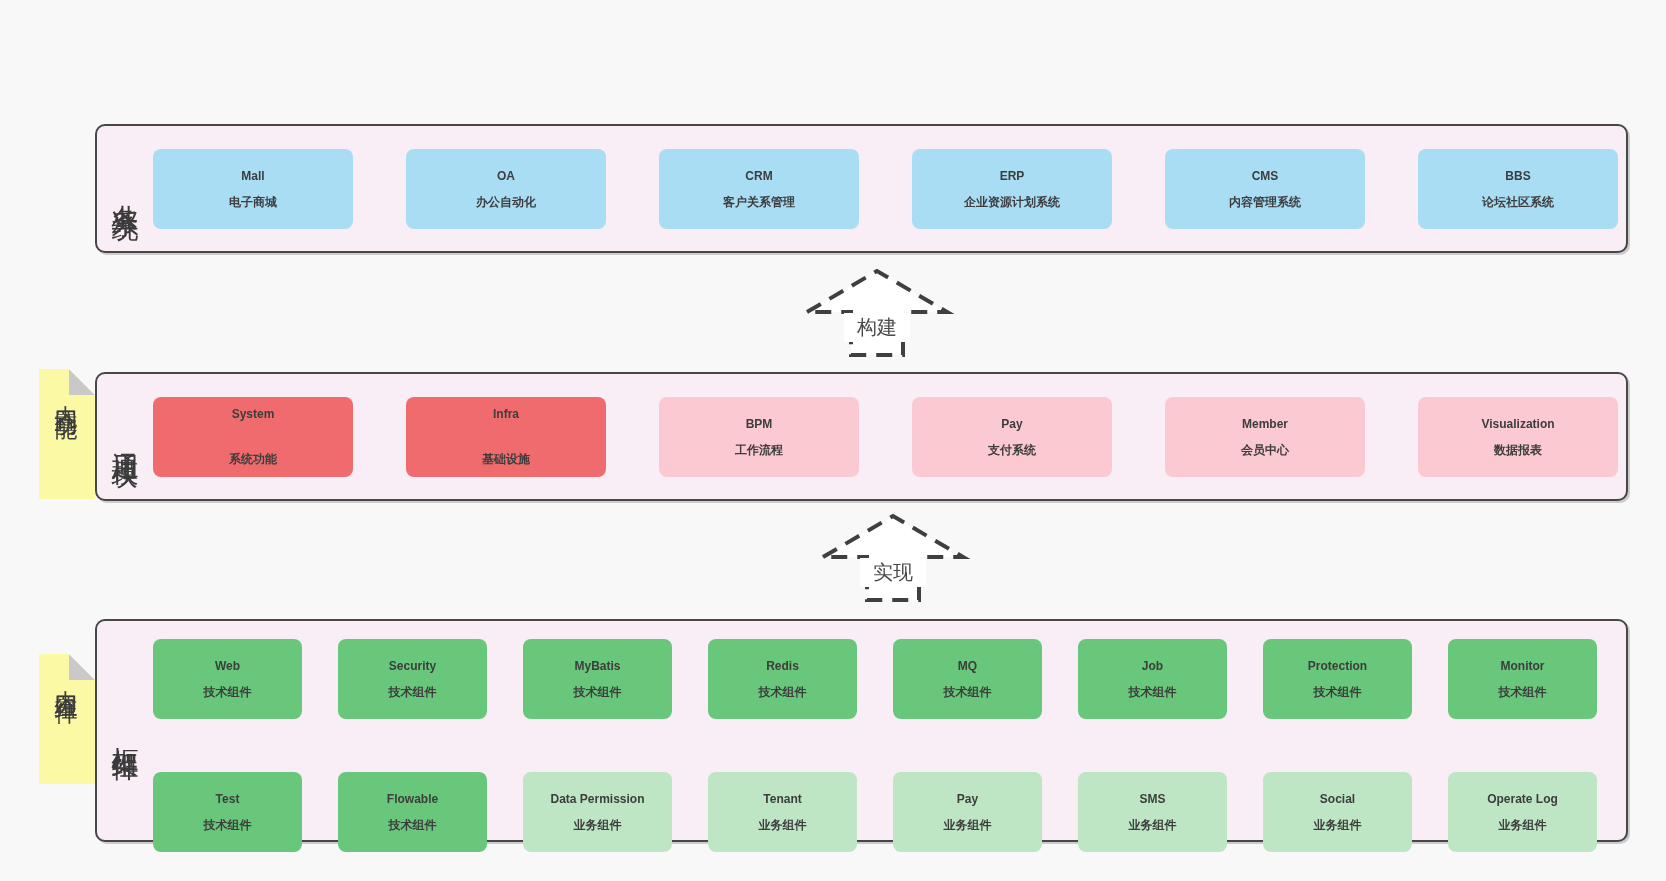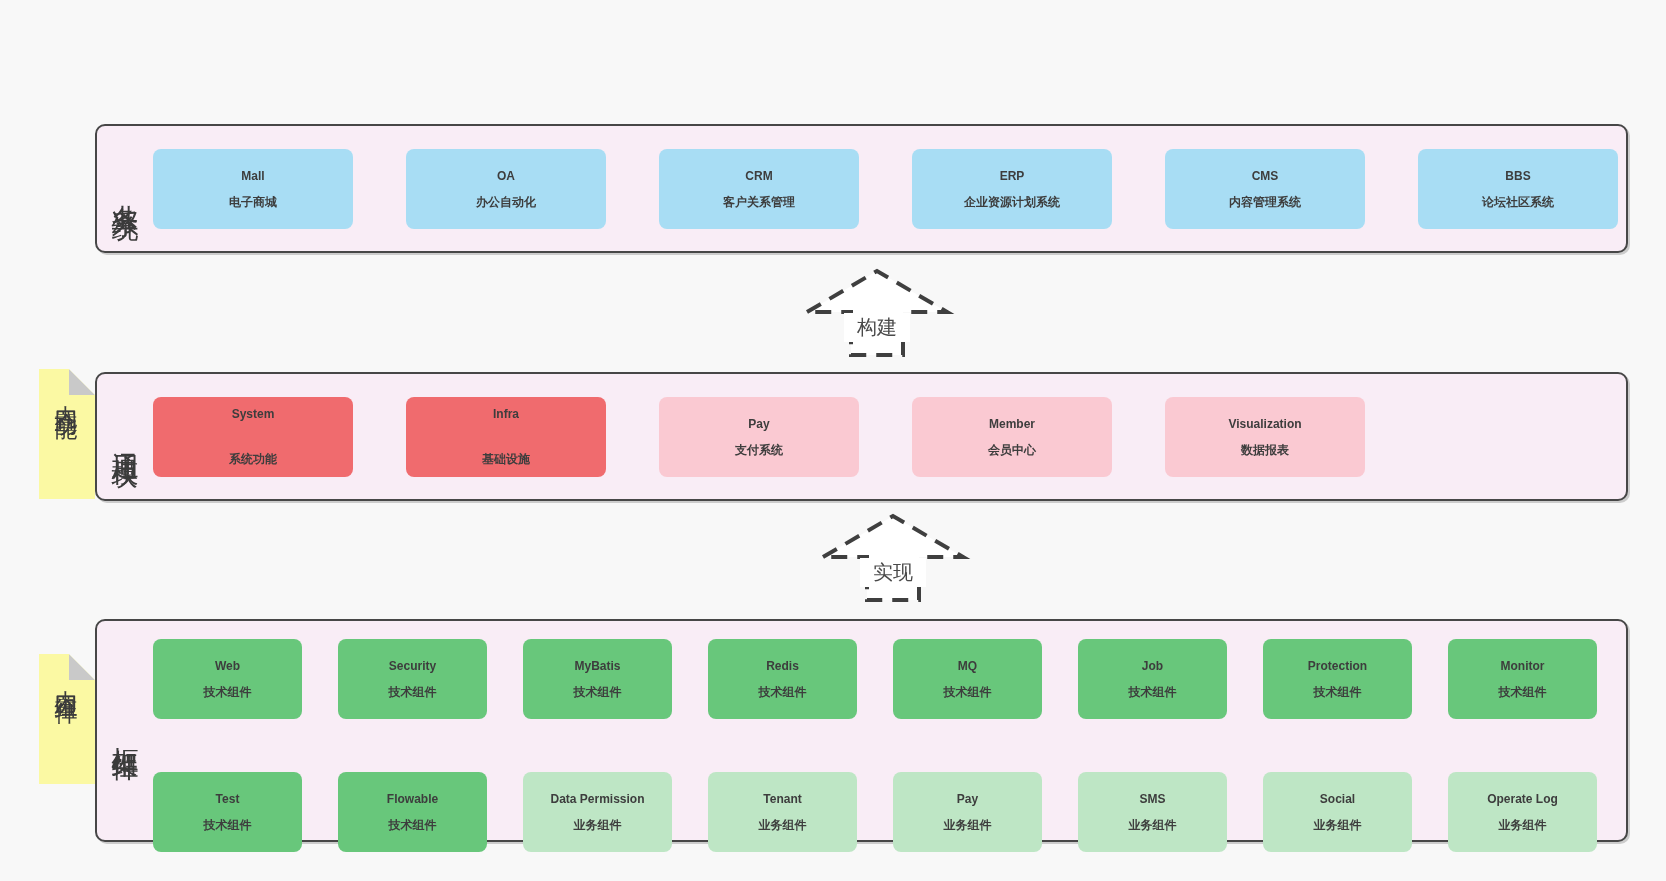--- a/index.html
+++ b/index.html
@@ -143,20 +143,24 @@
     <div class="band-content">
       <div class="box box-wide red">
         <span>System</span>
         <span>系统功能</span>
       </div>
       <div class="box box-wide red">
         <span>Infra</span>
         <span>基础设施</span>
       </div>
       <div class="box box-wide pink">
+        <span>BPM</span>
+        <span>工作流程</span>
+      </div>
+      <div class="box box-wide pink">
         <span>Pay</span>
         <span>支付系统</span>
       </div>
       <div class="box box-wide pink">
         <span>Member</span>
         <span>会员中心</span>
       </div>
       <div class="box box-wide pink">
         <span>Visualization</span>
         <span>数据报表</span>

